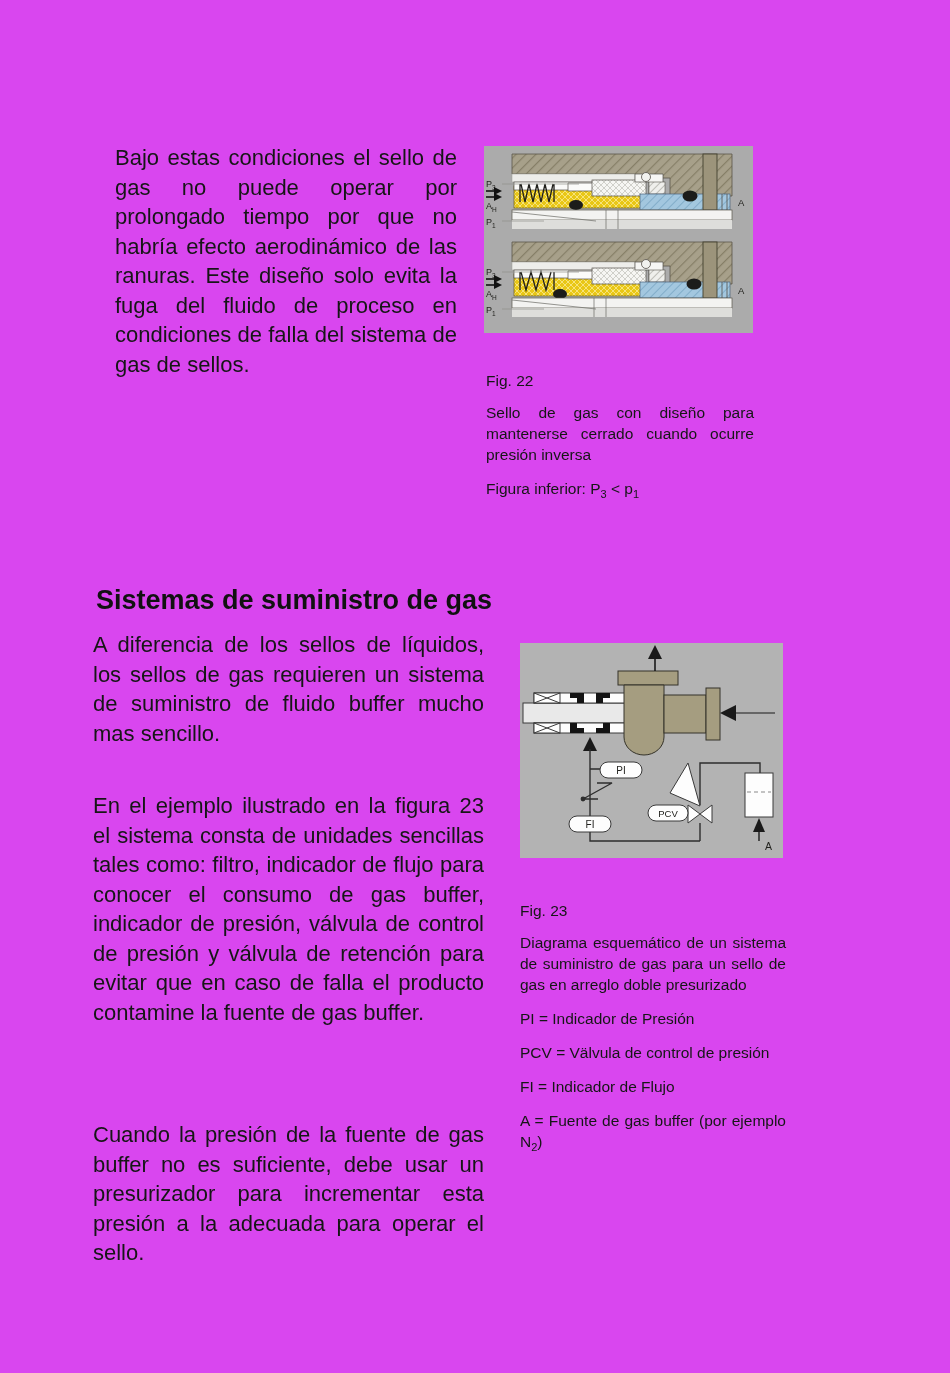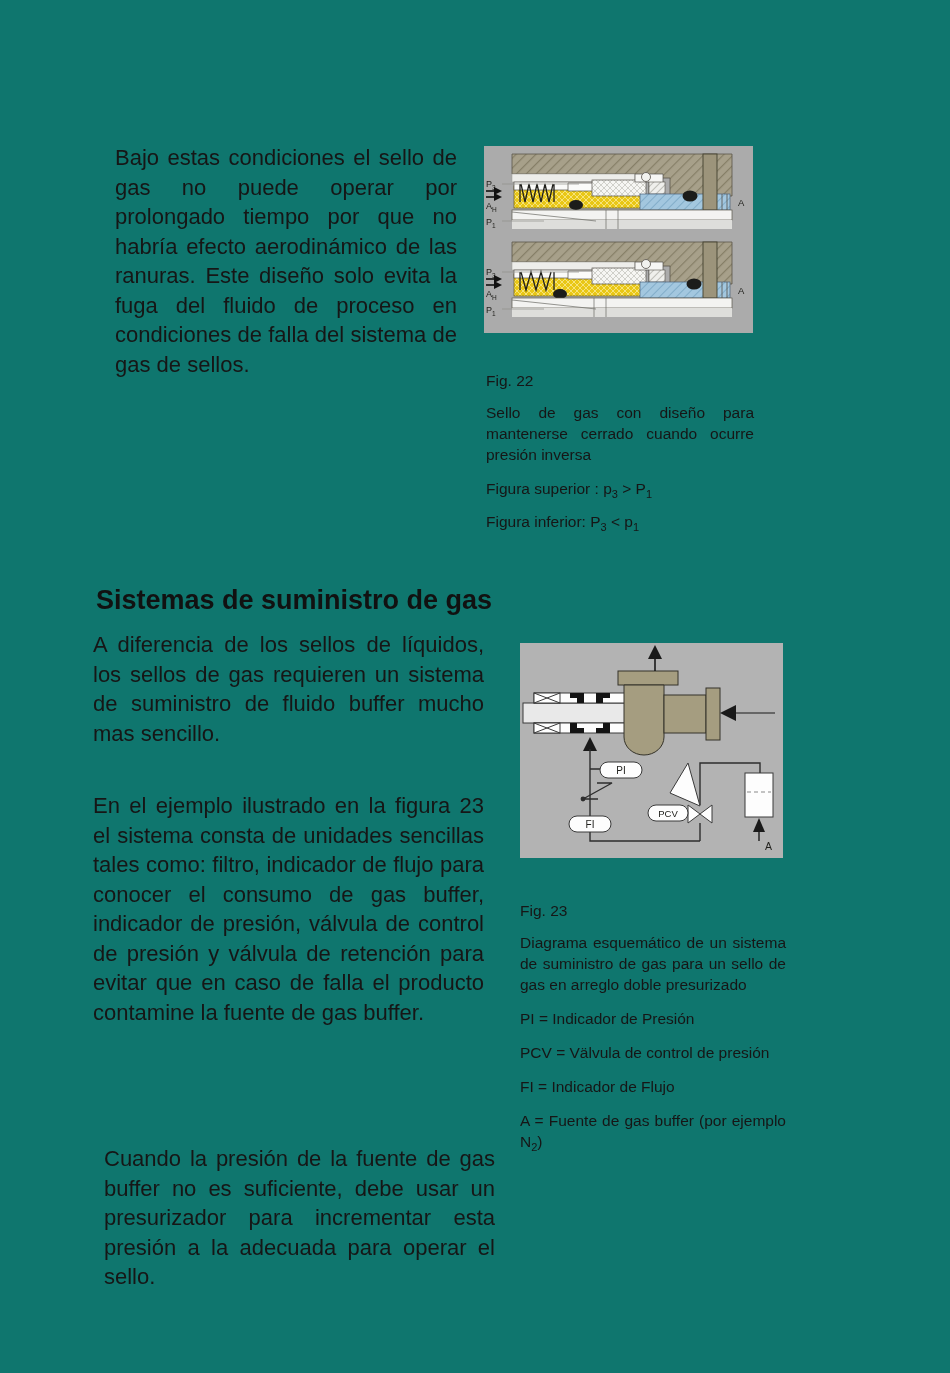--- a/index.html
+++ b/index.html
@@ -1,17 +1,17 @@
 <!DOCTYPE html>
 <html><head>
 <meta charset="utf-8">
 <style>
   html,body{margin:0;padding:0;}
   body{background:#ffffff;font-family:"Liberation Sans", sans-serif;color:#1a1a1a;}
-  .page{position:relative;width:950px;height:1373px;background:#0f766e;overflow:hidden;}
+  .page{position:relative;width:950px;height:1373px;background:#d946ef;overflow:hidden;}
   .body-par{position:absolute;font-size:22px;line-height:29.5px;text-align:justify;color:#161616;}
   .heading{position:absolute;font-size:27px;font-weight:bold;color:#111;}
   .figwrap{position:absolute;}
   .figcap{position:absolute;font-size:15.5px;line-height:21px;color:#161616;}
   .figlabel{margin:0 0 11px 0;}
   .figtext{margin:0 0 13px 0;text-align:justify;}
   .figline{margin:0 0 12px 0;white-space:nowrap;}
   .figitem{margin:0 0 13px 0;text-align:justify;}
   sub{font-size:11px;line-height:0;}
   svg text{font-family:"Liberation Sans", sans-serif;fill:#22221e;}
@@ -109,29 +109,28 @@
         <text x="2" y="63" font-size="9"><tspan>A</tspan><tspan dy="2.5" font-size="6.5">H</tspan></text>
         <text x="2" y="79" font-size="9"><tspan>P</tspan><tspan dy="2.5" font-size="6.5">1</tspan></text>
         <text x="254" y="60" font-size="9.5">A</text>
       </g>
     </svg>
   </div>
 
   <div class="figcap" style="left:486px;top:370px;width:268px;">
     <div class="figlabel">Fig. 22</div>
     <p class="figtext">Sello de gas con diseño para mantenerse cerrado cuando ocurre presión inversa</p>
-    <div class="figline"><span>Figura superior : p</span><sub>3</sub><span> &gt; P</span><sub>1</sub></div>
     <div class="figline"><span>Figura inferior: P</span><sub>3</sub><span> &lt; p</span><sub>1</sub></div>
   </div>
 
   <div class="heading" style="left:96px;top:585px;">Sistemas de suministro de gas</div>
 
   <div class="body-par" style="left:93px;top:630px;width:391px;">A diferencia de los sellos de líquidos, los sellos de gas requieren un sistema de suministro de fluido buffer mucho mas sencillo.</div>
   <div class="body-par" style="left:93px;top:791px;width:391px;">En el ejemplo ilustrado en la figura 23 el sistema consta de unidades sencillas tales como: filtro, indicador de flujo para conocer el consumo de gas buffer, indicador de presión, válvula de control de presión y válvula de retención para evitar que en caso de falla el producto contamine la fuente de gas buffer.</div>
-  <div class="body-par" style="left:93px;top:1144px;width:391px;margin-left:11px;">Cuando la presión de la fuente de gas buffer no es suficiente, debe usar un presurizador para incrementar esta presión a la adecuada para operar el sello.</div>
+  <div class="body-par" style="left:93px;top:1120px;width:391px;">Cuando la presión de la fuente de gas buffer no es suficiente, debe usar un presurizador para incrementar esta presión a la adecuada para operar el sello.</div>
 
   <div class="figwrap" style="left:520px;top:643px;">
     <svg width="263" height="215" viewBox="0 0 263 215">
       <rect x="0" y="0" width="263" height="215" fill="#b3b3b3"></rect>
 
       <rect x="3" y="60" width="117" height="20" fill="#e9e9e9" stroke="#3a3a3a"></rect>
       <rect x="14" y="50" width="106" height="10" fill="#fdfdfd" stroke="#3a3a3a"></rect>
       <rect x="14" y="80" width="106" height="10" fill="#fdfdfd" stroke="#3a3a3a"></rect>
       <rect x="14" y="50" width="26" height="10" fill="#ffffff" stroke="#3a3a3a"></rect>
       <path d="M14,50 L40,60 M40,50 L14,60" stroke="#3a3a3a" stroke-width="1"></path>

